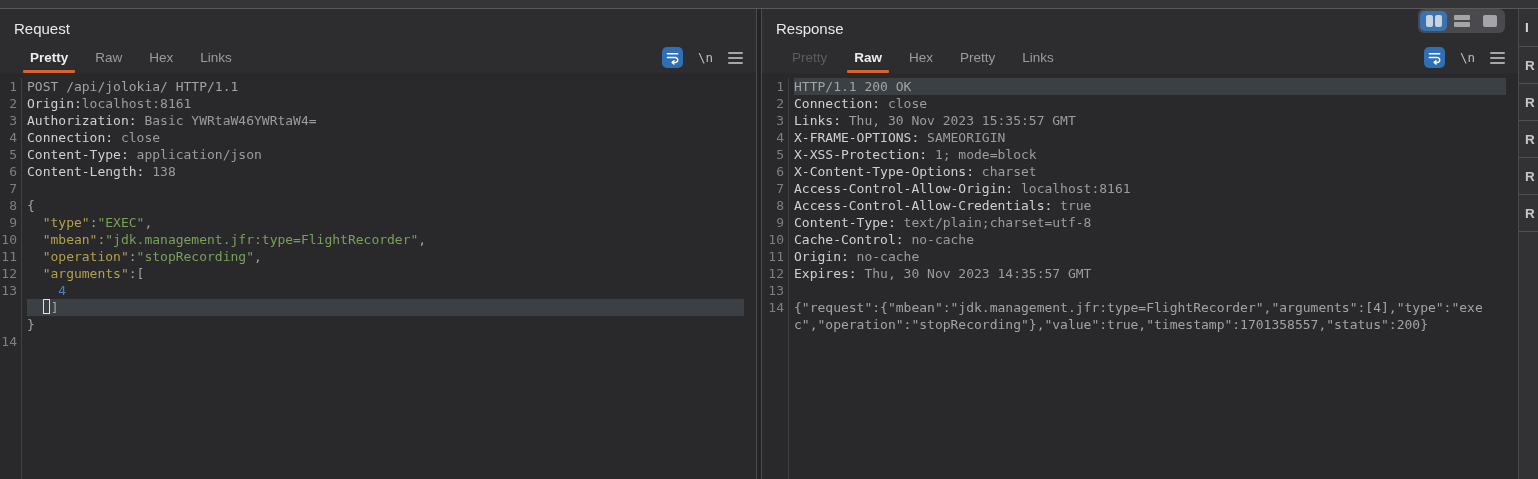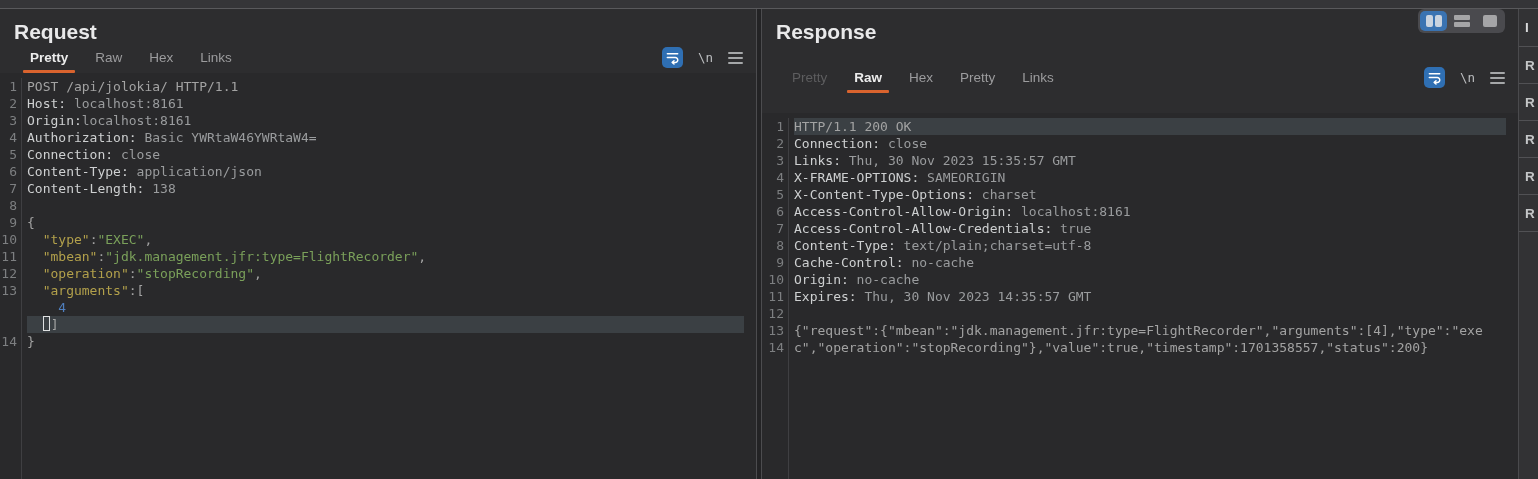--- a/index.html
+++ b/index.html
@@ -2,23 +2,23 @@
 <html><head>
 <meta charset="utf-8">
 <style>
   html,body{margin:0;padding:0;}
   body{width:1538px;height:479px;background:#2a2a2b;overflow:hidden;
        font-family:"Liberation Sans",sans-serif;position:relative;}
   .topstrip{height:8px;background:#353538;border-bottom:1px solid #59595c;}
   .main{display:flex;height:470px;}
   .panel{display:flex;flex-direction:column;background:#2d2d2f;min-width:0;}
   .panel.request{width:756px;flex:none;}
-  .panel.response{width:756px;flex:none;gap:20px;}
+  .panel.response{width:756px;flex:none;}
   .divider{width:4px;flex:none;background:#232325;border-left:1px solid #4c4c4f;border-right:1px solid #4c4c4f;}
-  .ptitle{color:#e9e9ea;font-size:21px;font-weight:bold;padding:11px 0 0 14px;height:22px;}
+  .ptitle{color:#e9e9ea;font-size:15px;font-weight:normal;padding:11px 0 0 14px;height:22px;}
   .tabsbar{display:flex;align-items:stretch;height:31px;padding-left:14px;position:relative;margin-left:16px;}
   .tab{position:relative;display:flex;align-items:center;margin-right:27px;
        font-size:13.5px;color:#9c9c9e;cursor:default;}
   .tab.selected{color:#ececec;font-weight:bold;}
   .tab.disabled{color:#5d5d5f;}
   .tab.selected::after{content:"";position:absolute;left:-7px;right:-7px;bottom:0;height:3px;
        background:#d9632e;border-radius:1px;}
   .toolbar{margin-left:auto;display:flex;align-items:center;gap:15px;padding-right:13px;}
   .wrapbtn{width:21px;height:21px;border-radius:5px;background:#2f6fb3;
        display:flex;align-items:center;justify-content:center;}
@@ -118,21 +118,20 @@
           <div>10</div>
           <div>11</div>
           <div>12</div>
           <div>13</div>
           <div>&nbsp;</div>
           <div>&nbsp;</div>
           <div>14</div>
         </div>
       <div class="codecol">
           <div class="cl"><span class="t-plain">POST /api/jolokia/ HTTP/1.1</span></div>
-          <div class="cl"><span class="t-name">Host:</span><span class="t-val"> localhost:8161</span></div>
           <div class="cl"><span class="t-name">Origin:</span><span class="t-val">localhost:8161</span></div>
           <div class="cl"><span class="t-name">Authorization:</span><span class="t-val"> Basic YWRtaW46YWRtaW4=</span></div>
           <div class="cl"><span class="t-name">Connection:</span><span class="t-val"> close</span></div>
           <div class="cl"><span class="t-name">Content-Type:</span><span class="t-val"> application/json</span></div>
           <div class="cl"><span class="t-name">Content-Length:</span><span class="t-val"> 138</span></div>
           <div class="cl">&nbsp;</div>
           <div class="cl"><span class="t-plain">{</span></div>
           <div class="cl"><span class="t-key">  "type"</span><span class="t-plain">:</span><span class="t-str">"EXEC"</span><span class="t-plain">,</span></div>
           <div class="cl"><span class="t-key">  "mbean"</span><span class="t-plain">:</span><span class="t-str">"jdk.management.jfr:type=FlightRecorder"</span><span class="t-plain">,</span></div>
           <div class="cl"><span class="t-key">  "operation"</span><span class="t-plain">:</span><span class="t-str">"stopRecording"</span><span class="t-plain">,</span></div>
@@ -187,20 +186,21 @@
           <div>11</div>
           <div>12</div>
           <div>13</div>
           <div>14</div>
         </div>
       <div class="codecol">
           <div class="cl hl"><span class="t-plain">HTTP/1.1 200 OK</span></div>
           <div class="cl"><span class="t-name">Connection:</span><span class="t-val"> close</span></div>
           <div class="cl"><span class="t-name">Links:</span><span class="t-val"> Thu, 30 Nov 2023 15:35:57 GMT</span></div>
           <div class="cl"><span class="t-name">X-FRAME-OPTIONS:</span><span class="t-val"> SAMEORIGIN</span></div>
+          <div class="cl"><span class="t-name">X-XSS-Protection:</span><span class="t-val"> 1; mode=block</span></div>
           <div class="cl"><span class="t-name">X-Content-Type-Options:</span><span class="t-val"> charset</span></div>
           <div class="cl"><span class="t-name">Access-Control-Allow-Origin:</span><span class="t-val"> localhost:8161</span></div>
           <div class="cl"><span class="t-name">Access-Control-Allow-Credentials:</span><span class="t-val"> true</span></div>
           <div class="cl"><span class="t-name">Content-Type:</span><span class="t-val"> text/plain;charset=utf-8</span></div>
           <div class="cl"><span class="t-name">Cache-Control:</span><span class="t-val"> no-cache</span></div>
           <div class="cl"><span class="t-name">Origin:</span><span class="t-val"> no-cache</span></div>
           <div class="cl"><span class="t-name">Expires:</span><span class="t-val"> Thu, 30 Nov 2023 14:35:57 GMT</span></div>
           <div class="cl">&nbsp;</div>
           <div class="cl"><span class="t-plain">{"request":{"mbean":"jdk.management.jfr:type=FlightRecorder","arguments":[4],"type":"exec","operation":"stopRecording"},"value":true,"timestamp":1701358557,"status":200}</span></div>
         </div>

